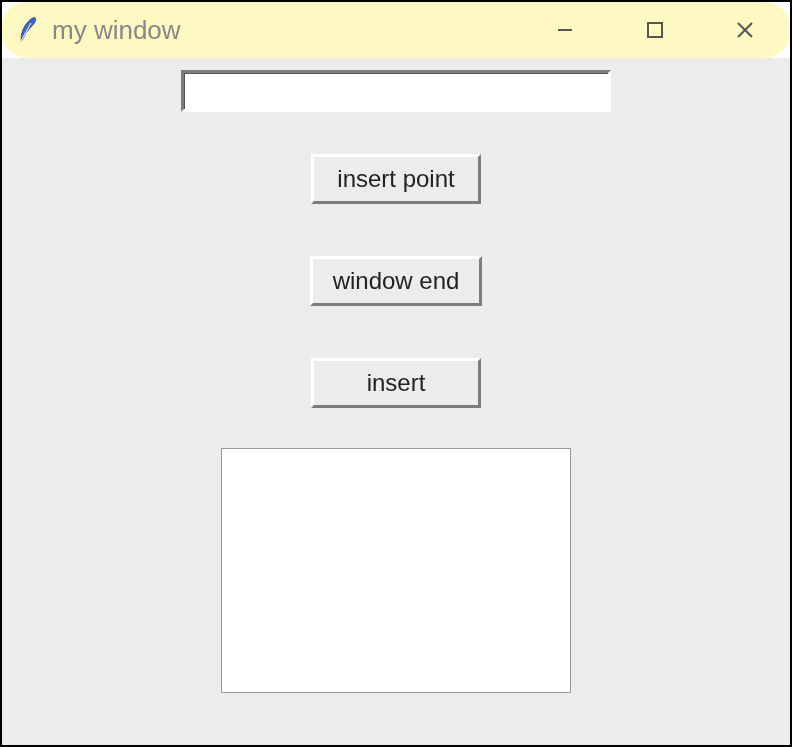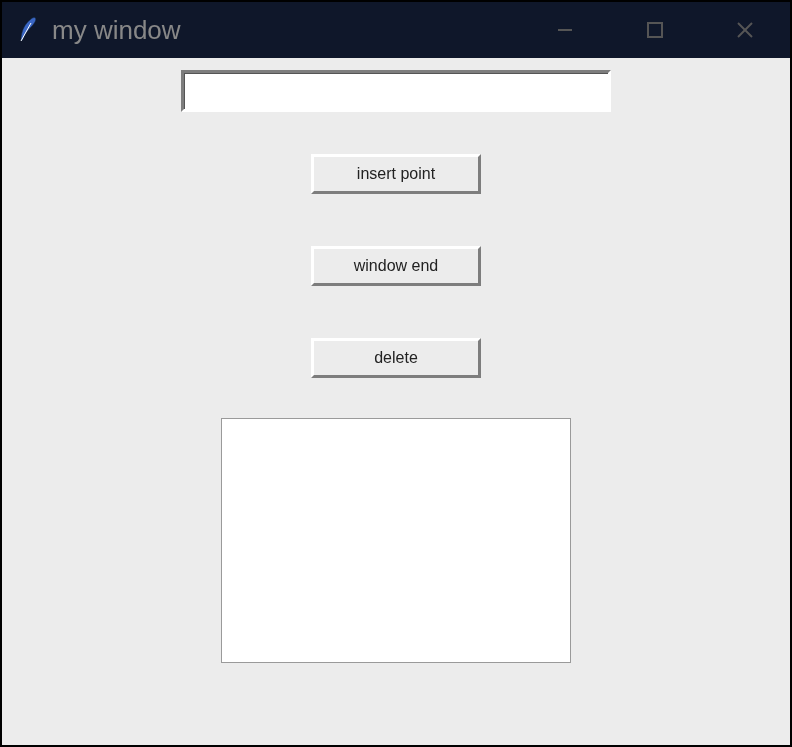--- a/index.html
+++ b/index.html
@@ -12,24 +12,25 @@
     .window {
       width: 792px;
       height: 747px;
       border: 2px solid #000;
       background: #fff;
       display: flex;
       flex-direction: column;
     }
     .titlebar {
       height: 56px;
-      background: #0f172a;
+      background: #fef9c3;
       display: flex;
       align-items: center;
       padding: 0 0 0 14px;
+      border-radius: 25px;
     }
     .titlebar-icon {
       width: 24px;
       height: 28px;
       margin-right: 12px;
       display: flex;
       align-items: center;
       justify-content: center;
     }
     .titlebar-title {
@@ -75,21 +76,21 @@
       margin-bottom: 42px;
     }
     .tk-button {
       min-width: 170px;
       padding: 8px 20px;
       background: #ececec;
       border-top: 3px solid #fff;
       border-left: 3px solid #fff;
       border-right: 3px solid #7d7d7d;
       border-bottom: 3px solid #7d7d7d;
-      font-size: 16px;
+      font-size: 24px;
       color: #222;
       text-align: center;
       cursor: pointer;
       margin-bottom: 52px;
       font-family: inherit;
     }
     .tk-button:last-of-type { margin-bottom: 40px; }
     .textbox {
       width: 350px;
       height: 245px;
@@ -134,17 +135,17 @@
     </div>
   </div>
 
   <div class="client">
     <input type="text" class="entry" value="" style="">
 
     <button class="tk-button">insert point</button>
 
     <button class="tk-button">window end</button>
 
-    <button class="tk-button">delete</button>
+    <button class="tk-button">insert</button>
 
     <textarea class="textbox" style=""></textarea>
   </div>
 </div>
 
 </body></html>

